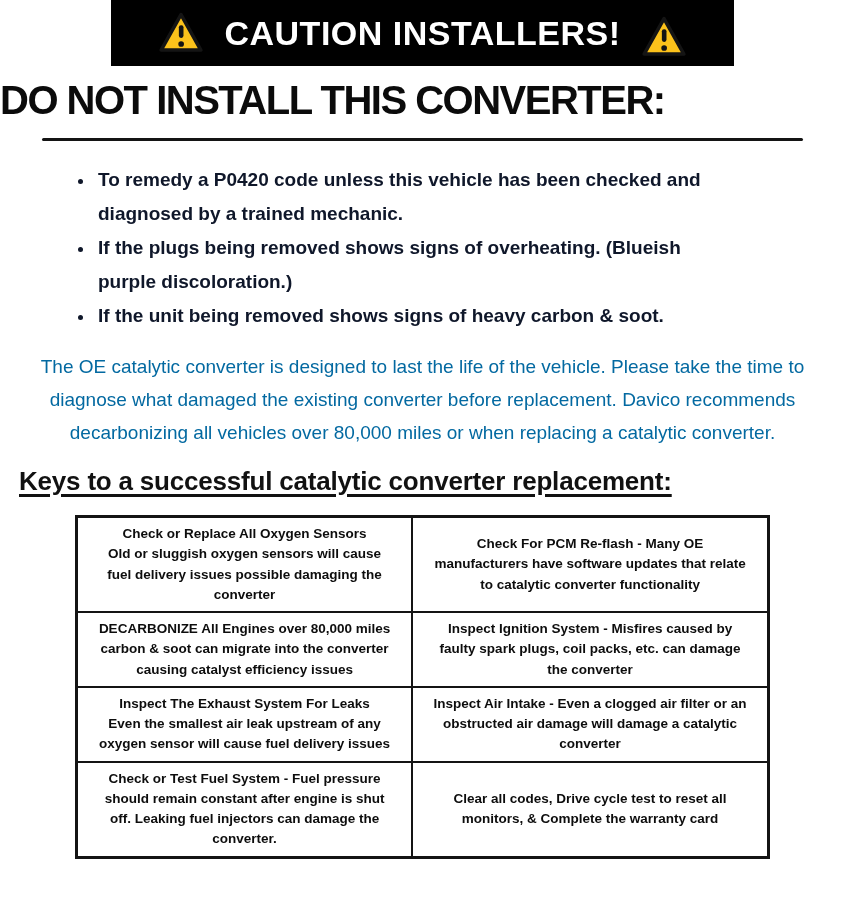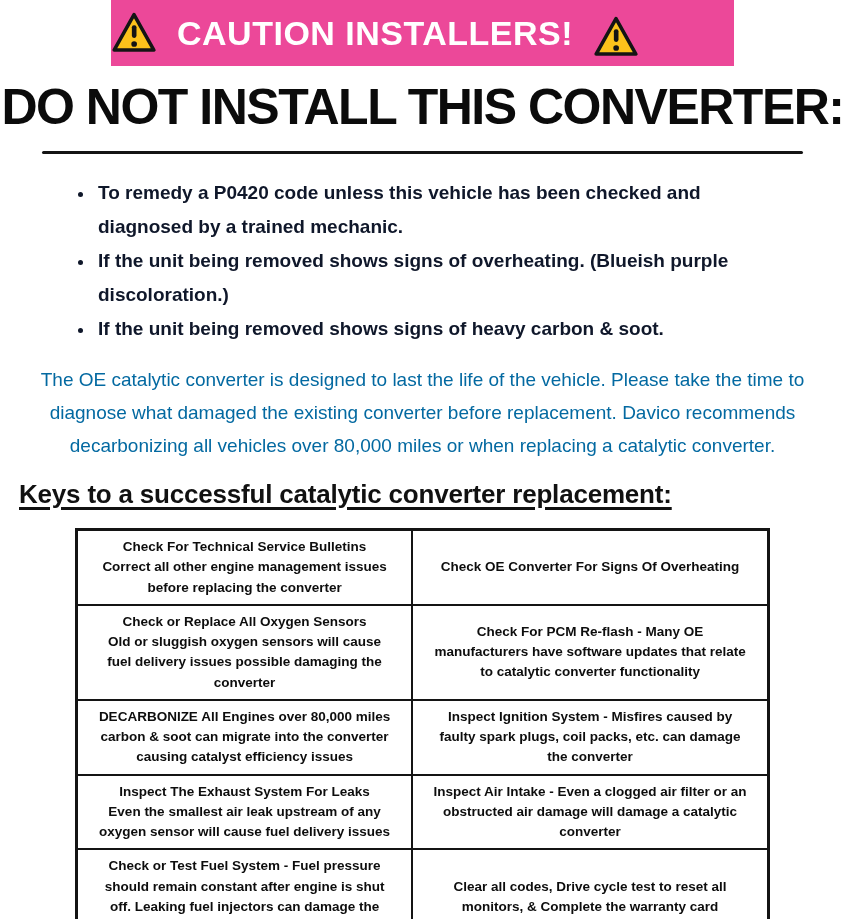--- a/index.html
+++ b/index.html
@@ -11,40 +11,40 @@
     font-family: "Liberation Sans", sans-serif;
     color: #0d0d0d;
     overflow: hidden;
   }
 
   
   .banner {
     width: 623px;
     height: 66px;
     margin: 0 auto;
-    background: #ec4899;
+    background: #000000;
     display: flex;
     align-items: center;
+    justify-content: center;
     gap: 20px;
   }
   .banner-title {
     color: #ffffff;
     font-size: 34px;
     font-weight: bold;
     letter-spacing: 0.5px;
     white-space: nowrap;
   }
   .tri-icon { width: 46px; height: 44px; display: block; }
   .tri-icon.right { transform: translateY(4px); }
 
   
   .headline {
     margin-top: 12px;
-    text-align: center;
-    font-size: 50px;
+    font-size: 40px;
     font-weight: bold;
     letter-spacing: -1.5px;
     color: #0b0b0b;
   }
 
   .divider {
     height: 3px;
     background: #141414;
     margin: 15px 42px 0 42px;
     border-radius: 2px;
@@ -133,39 +133,34 @@
     </svg>
   </span>
 </div>
 
 <div class="headline">DO NOT INSTALL THIS CONVERTER:</div>
 
 <div class="divider"></div>
 
 <ul class="warning-list">
   <li>To remedy a P0420 code unless this vehicle has been checked and diagnosed by a trained mechanic.</li>
-  <li>If the unit being removed shows signs of overheating. (Blueish purple discoloration.)</li>
+  <li>If the plugs being removed shows signs of overheating. (Blueish purple discoloration.)</li>
   <li>If the unit being removed shows signs of heavy carbon &amp; soot.</li>
 </ul>
 
 <p class="intro">The OE catalytic converter is designed to last the life of the vehicle. Please take the time to diagnose what damaged the existing converter before replacement. Davico recommends decarbonizing all vehicles over 80,000 miles or when replacing a catalytic converter.</p>
 
 <div class="keys-heading">Keys to a successful catalytic converter replacement:</div>
 
 <table class="tips-table">
   <colgroup>
       <col class="left-col">
       <col class="right-col">
     </colgroup>
   <tbody>
-    <tr>
-      <td>Check For Technical Service Bulletins
-Correct all other engine management issues before replacing the converter</td>
-      <td>Check OE Converter For Signs Of Overheating</td>
-    </tr>
     <tr>
       <td>Check or Replace All Oxygen Sensors
 Old or sluggish oxygen sensors will cause fuel delivery issues possible damaging the converter</td>
       <td>Check For PCM Re-flash - Many OE manufacturers have software updates that relate to catalytic converter functionality</td>
     </tr>
     <tr>
       <td>DECARBONIZE All Engines over 80,000 miles carbon &amp; soot can migrate into the converter causing catalyst efficiency issues</td>
       <td>Inspect Ignition System - Misfires caused by faulty spark plugs, coil packs, etc. can damage the converter</td>
     </tr>
     <tr>

